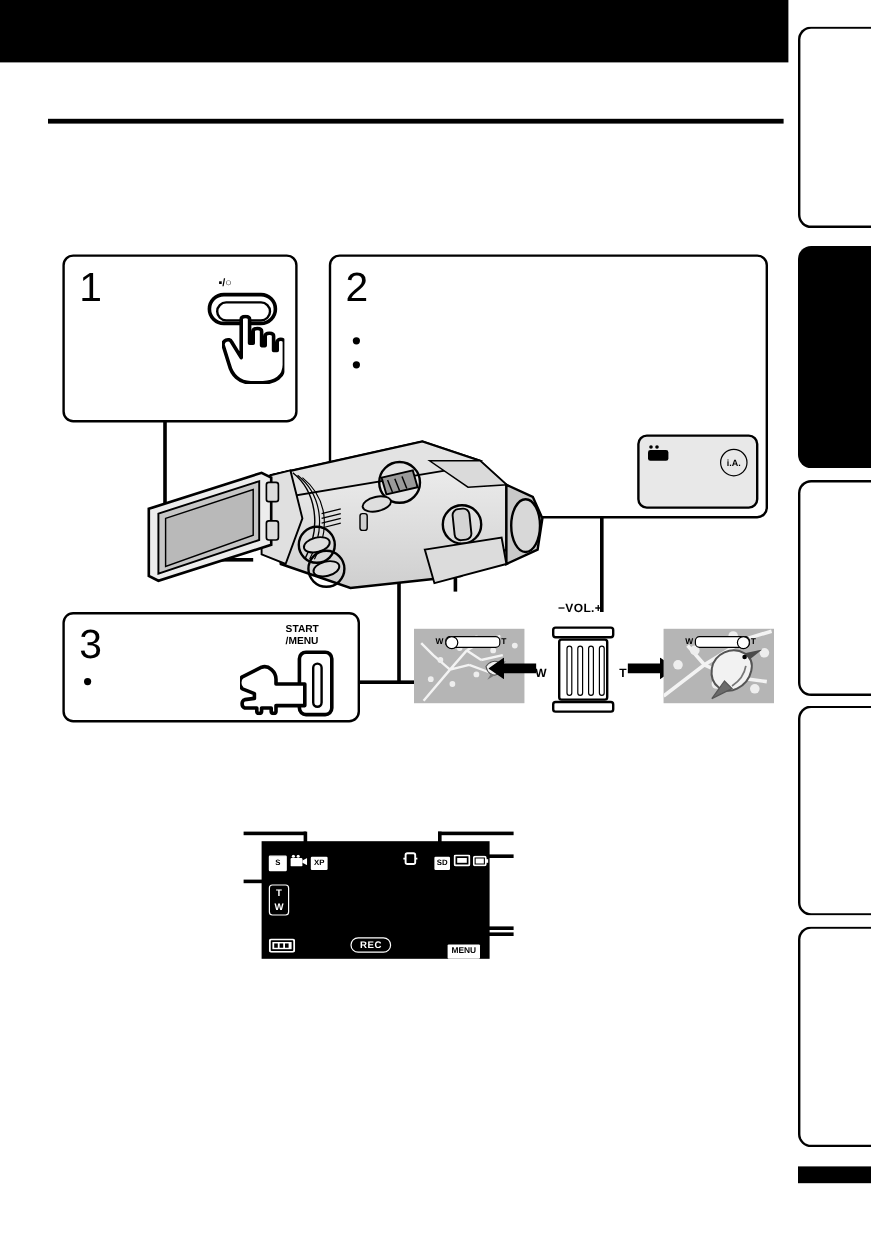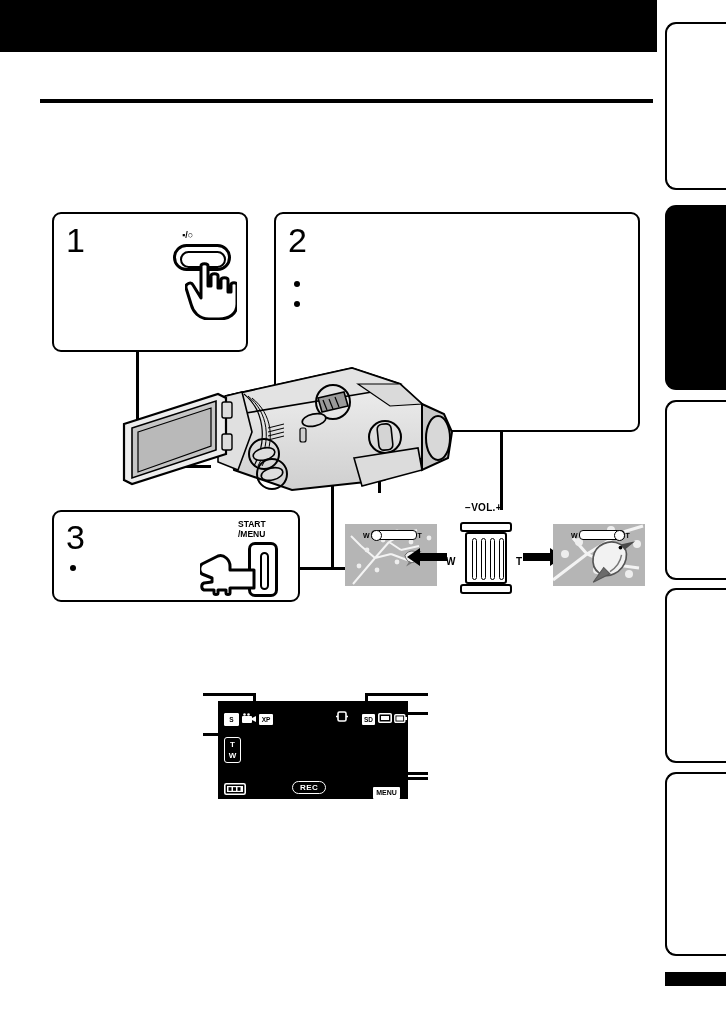--- a/index.html
+++ b/index.html
@@ -167,20 +167,24 @@
 
   <div class="step-box" style="left:274px;top:212px;width:366px;height:220px;">
     <span class="step-num" style="left:12px;top:9px;">2</span>
     <span class="step-body" style="left:12px;top:50px;width:340px;"></span>
     <div class="step-body" style="left:16px;top:62px;width:336px;">
       <div class="bullet-row"></div>
       <div class="bullet-row" style="margin-top:20px;"></div>
     </div>
   </div>
 
+  <div class="lcd-panel" style="left:531px;top:362px;width:101px;height:62px;">
+    <span class="vid-icon" style="left:7px;top:11px;"></span>
+    <span class="ia-badge" style="right:7px;top:10px;">i.A.</span>
+  </div>
 
   <div class="cam">
     <svg width="350" height="150" viewBox="0 0 350 150">
       <defs>
         <linearGradient id="bodyg" x1="0" y1="0" x2="0" y2="1">
           <stop offset="0%" stop-color="#f2f2f2"></stop>
           <stop offset="100%" stop-color="#cfcfcf"></stop>
         </linearGradient>
       </defs>
 

